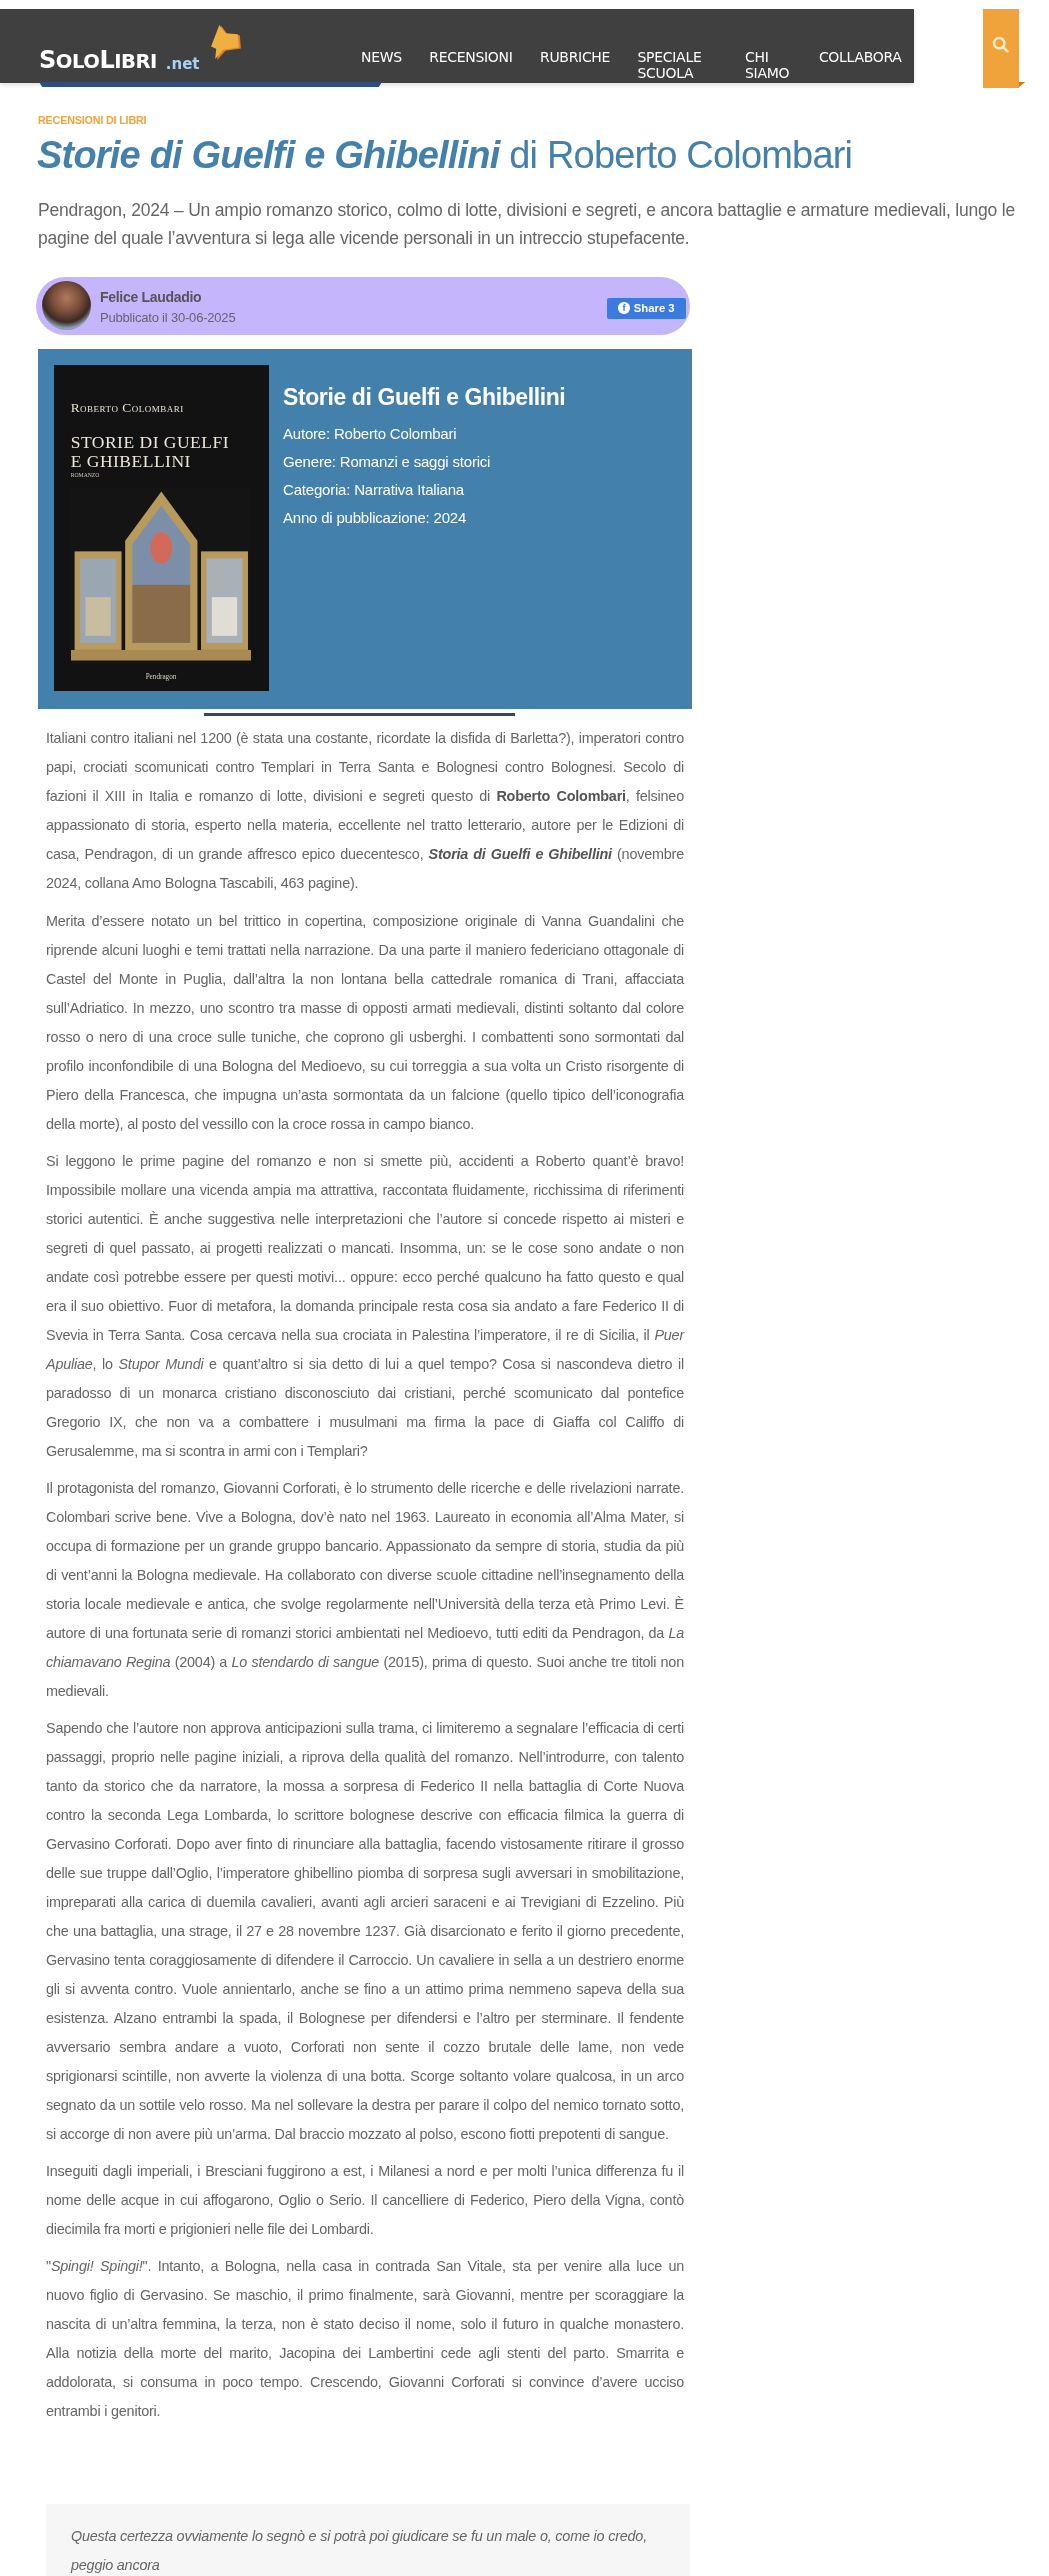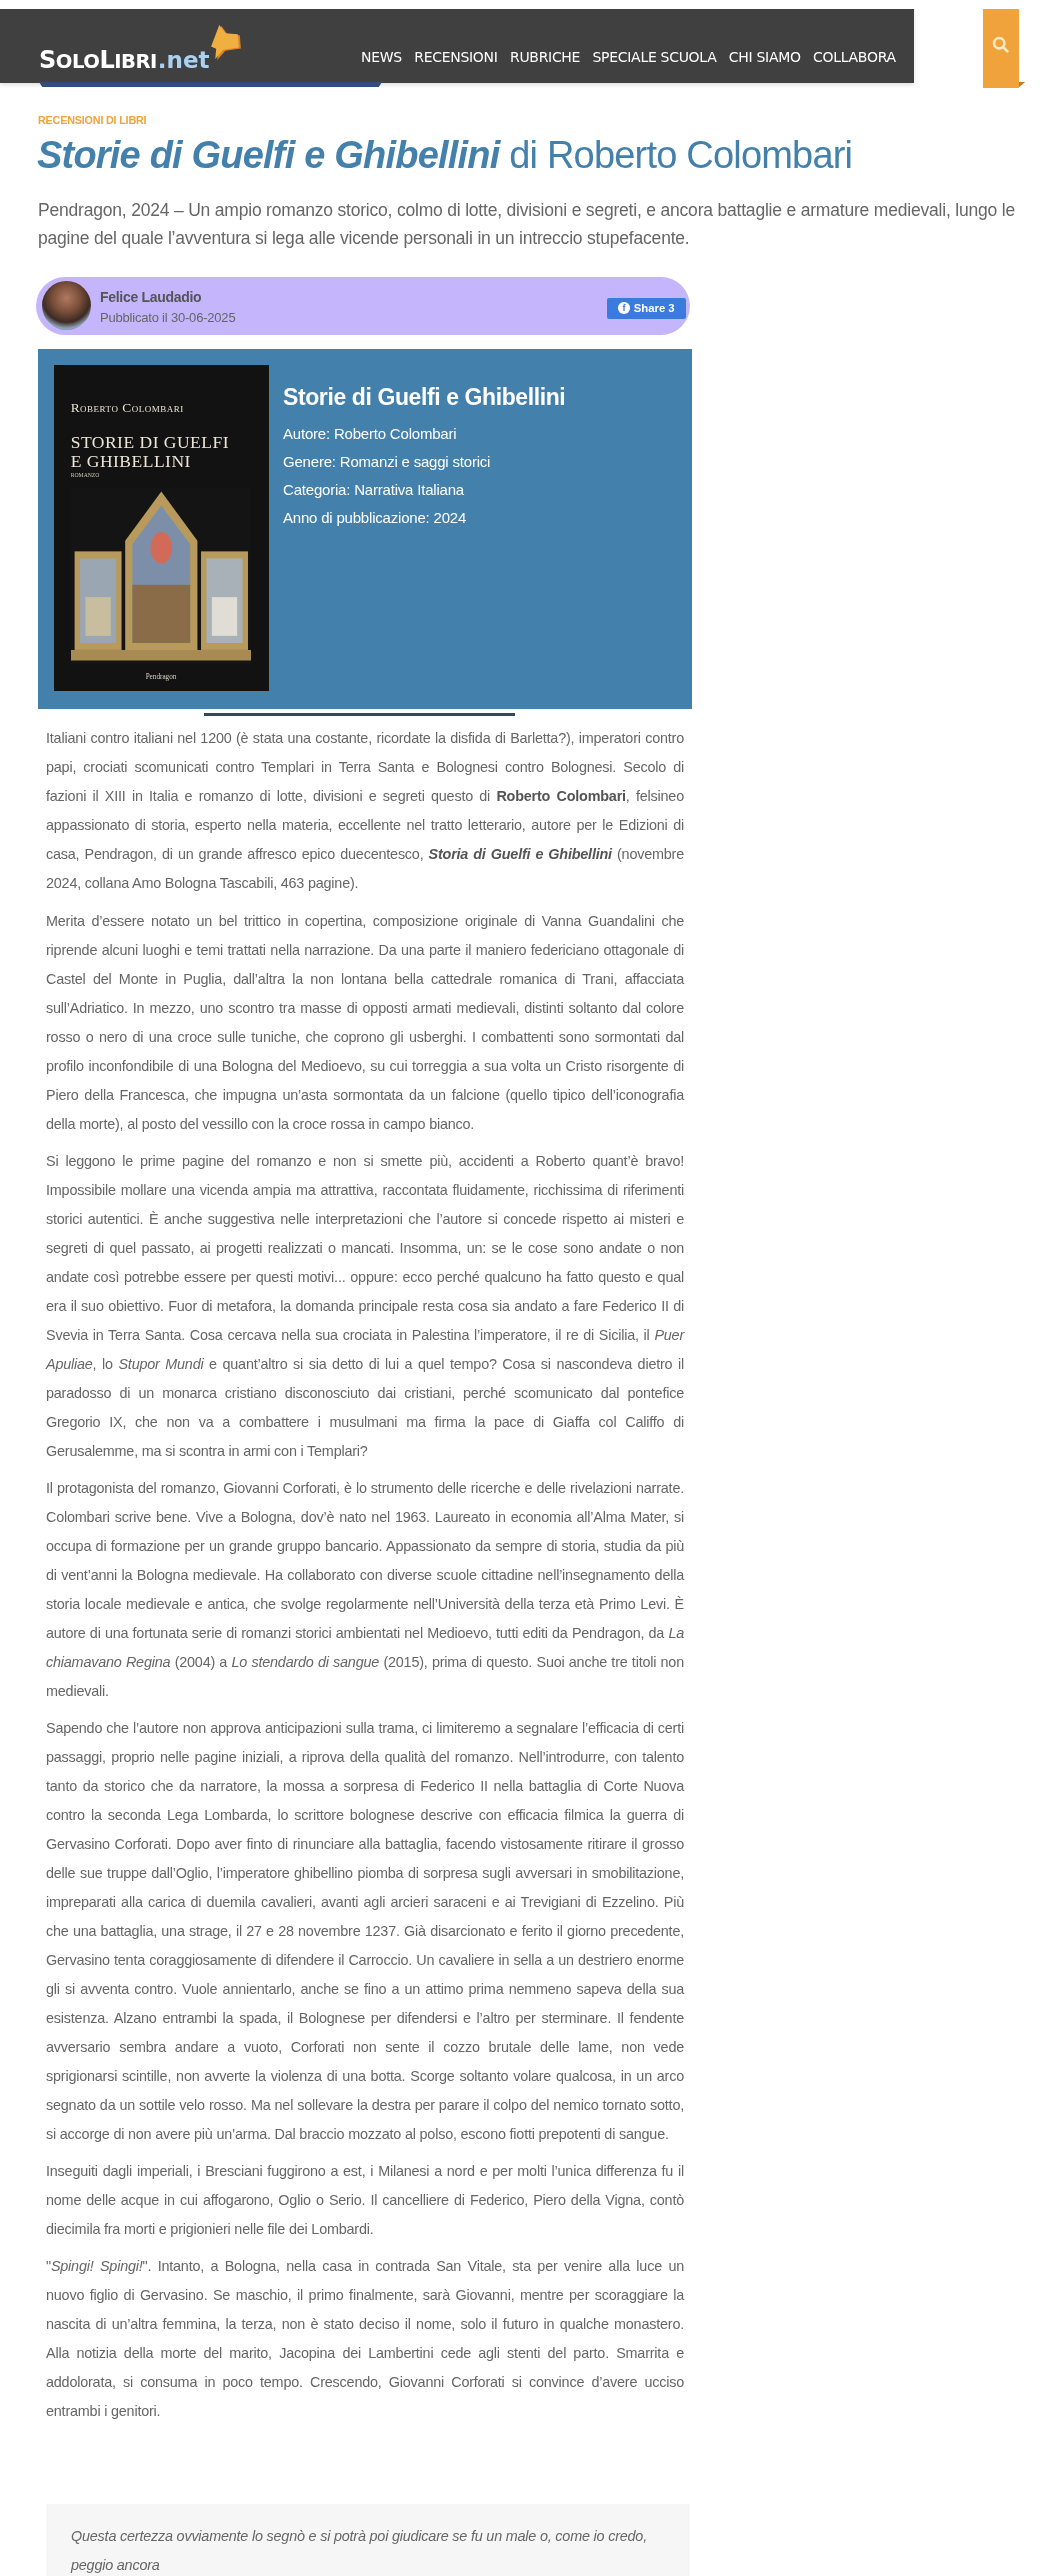--- a/index.html
+++ b/index.html
@@ -5,23 +5,23 @@
   * { box-sizing: border-box; margin: 0; padding: 0; }
   html, body { width: 1050px; background: #ffffff; }
   body { font-family: "Liberation Sans", sans-serif; color: #555; position: relative; height: 3009px; overflow: hidden; }
 
   
   .header { position: absolute; left: 0; top: 8.8px; width: 914px; height: 74px; background: #404040; box-shadow: 0 3.1px 4.1px rgba(0,0,0,0.12); }
   .header-tab { position: absolute; left: 39px; top: 82px; width: 343px; height: 5.2px; background: #2f4f7a; clip-path: polygon(0 0, 100% 0, 99% 100%, 1% 100%); }
   .logo { position: absolute; left: 39px; top: 27px; height: 36px; display: flex; align-items: flex-end; }
   .logo-main { font-family: "DejaVu Sans", sans-serif; font-weight: bold; color: #ffffff; font-size: 24px; letter-spacing: -0.5px; line-height: 1; }
   .logo-main .small { font-size: 19.6px; }
-  .logo-net { font-family: "DejaVu Sans", sans-serif; font-weight: bold; color: #a9d2f2; font-size: 23px; line-height: 1; margin-left: 1px; }
+  .logo-net { font-family: "DejaVu Sans", sans-serif; font-weight: bold; color: #a9d2f2; font-size: 15px; line-height: 1; margin-left: 9px; }
   .logo-bubble { position: absolute; left: 171px; top: -11.3px; width: 33px; height: 38px; }
-  .nav { position: absolute; left: 361px; top: 40px; display: flex; gap: 0; }
+  .nav { position: absolute; left: 361px; top: 40px; display: flex; gap: 15px; }
   .nav-item { color: #ffffff; font-family: "DejaVu Sans", sans-serif; font-size: 14px; margin-right: 12.4px; letter-spacing: -0.3px; text-decoration: none; }
   .search-btn { position: absolute; left: 983px; top: 8.8px; width: 36px; height: 79px; background: #f0a33a; display: flex; align-items: center; justify-content: center; padding-bottom: 6.2px; }
   .search-btn svg { width: 17.5px; height: 17.5px; }
   .search-fold { position: absolute; left: 1019px; top: 82px; width: 6.2px; height: 5.2px; background: #c97c1e; clip-path: polygon(0 0, 100% 0, 0 100%); }
 
   
   .category { position: absolute; left: 38px; top: 114px; font-family: "Liberation Sans", sans-serif; font-weight: bold; font-size: 10.8px; color: #f0a33a; letter-spacing: -0.2px; text-decoration: none; }
   .title { position: absolute; left: 37px; top: 135px; font-size: 38px; color: #4380ab; font-weight: normal; letter-spacing: -0.8px; white-space: nowrap; line-height: 1.1; }
   .title em { font-weight: bold; font-style: italic; }
   .lede { position: absolute; left: 38px; top: 196px; width: 999px; font-size: 17.5px; line-height: 28px; color: #666; letter-spacing: -0.2px; }

